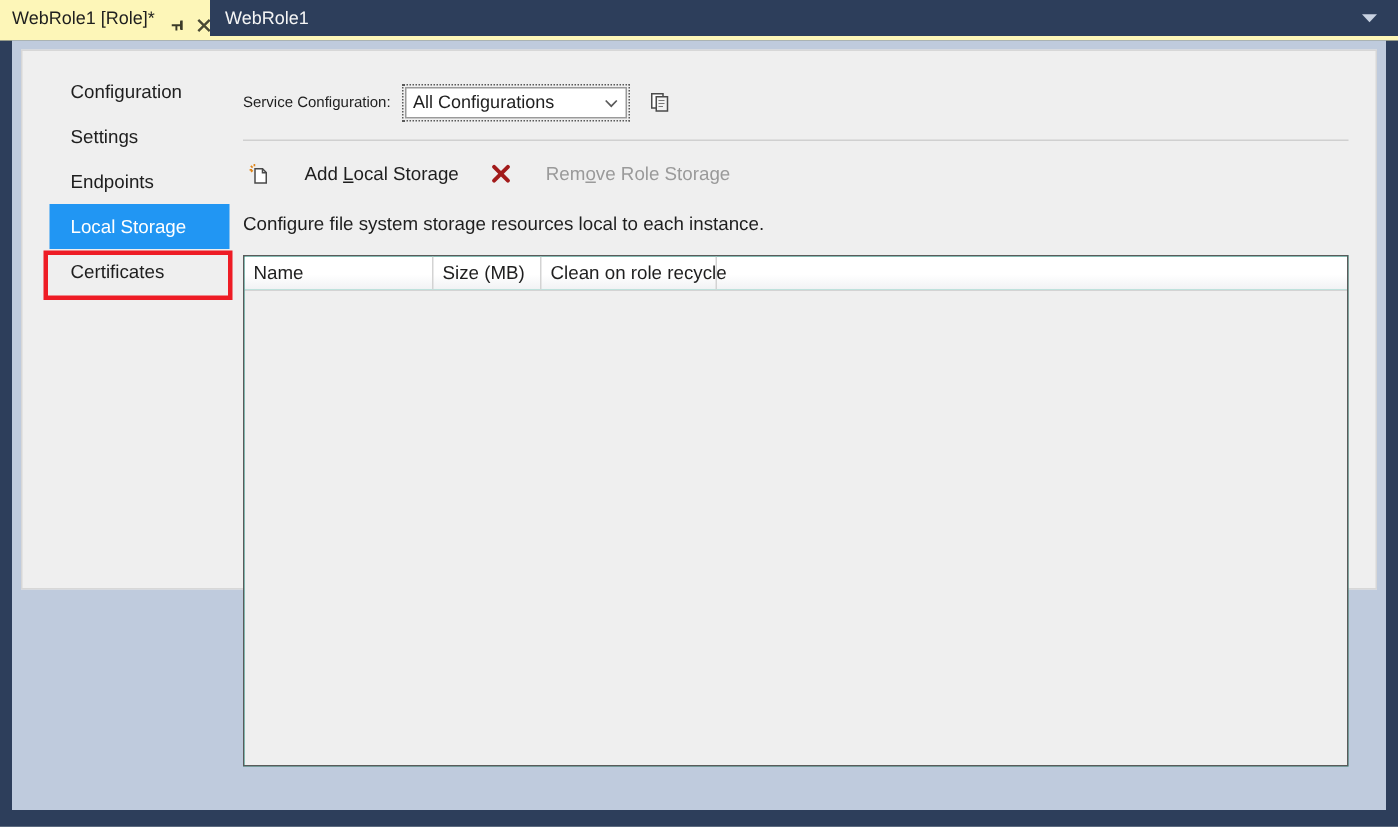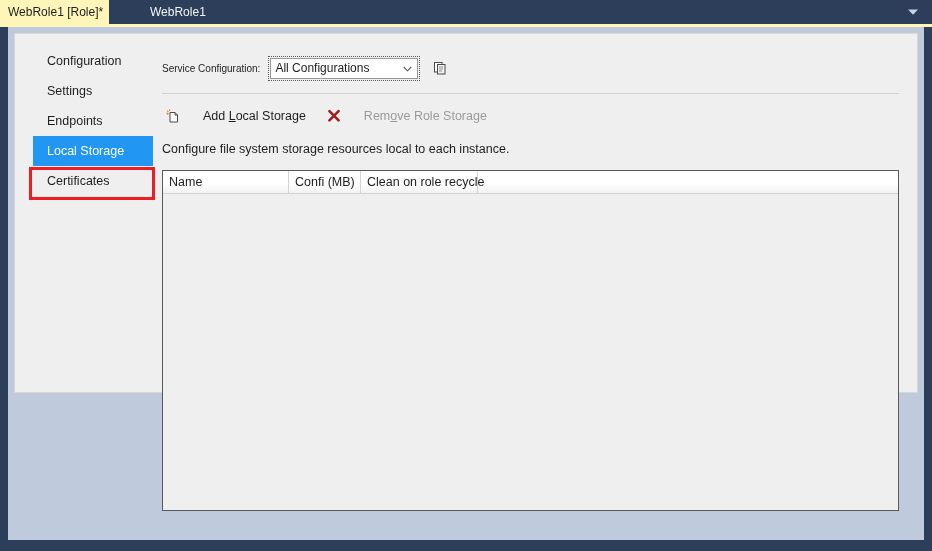--- a/index.html
+++ b/index.html
@@ -35,21 +35,20 @@
   }
   .tab {
     position: absolute;
     top: 0;
     height: 24px;
     display: flex;
     align-items: flex-end;
     font-size: 12px;
     box-sizing: border-box;
     white-space: nowrap;
-    flex-direction: column;
   }
   .tab.active {
     left: 0;
     background: #fdf6b8;
     color: #1e1e1e;
     padding: 0 6px 0 8px;
   }
   .tab.inactive {
     left: 140px;
     background: #2d3e5b;
@@ -367,21 +366,21 @@
             </span>
             <span><span>Rem</span><u>o</u><span>ve Role Storage</span></span>
           </div>
         </div>
 
         <div class="desc">Configure file system storage resources local to each instance.</div>
 
         <div class="grid">
           <div class="grid-header">
             <div class="gh-cell" style="width:126px">Name</div>
-            <div class="gh-cell" style="width:72px">Confi (MB)</div>
+            <div class="gh-cell" style="width:72px">Size (MB)</div>
             <div class="gh-cell" style="width:117px">Clean on role recycle</div>
             <div class="gh-cell filler"></div>
           </div>
           <div class="grid-body"></div>
         </div>
 
       </div>
     </div>
   </div>
 </div>

